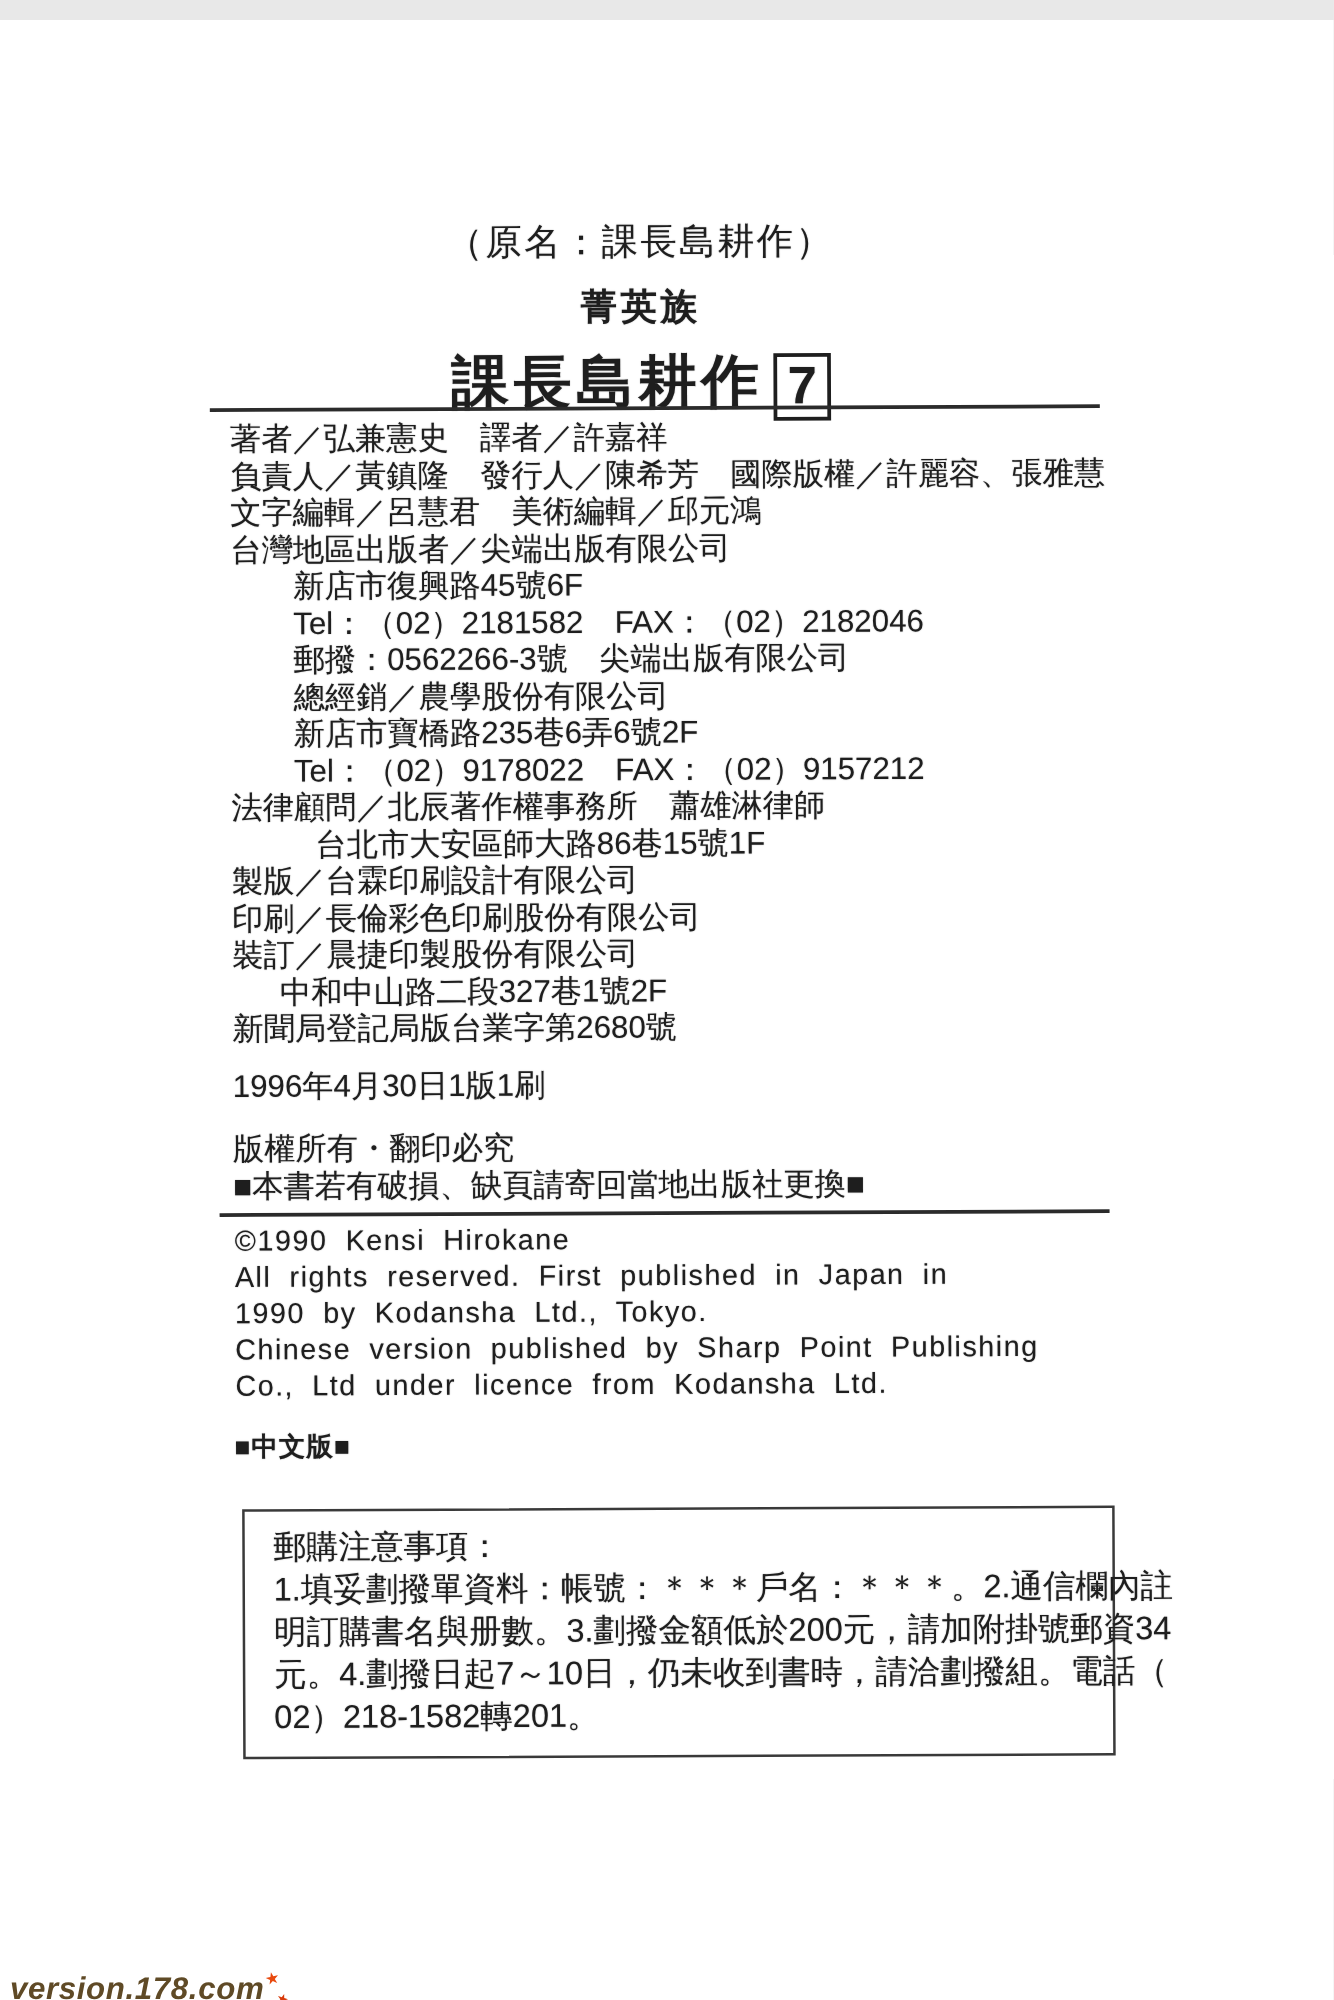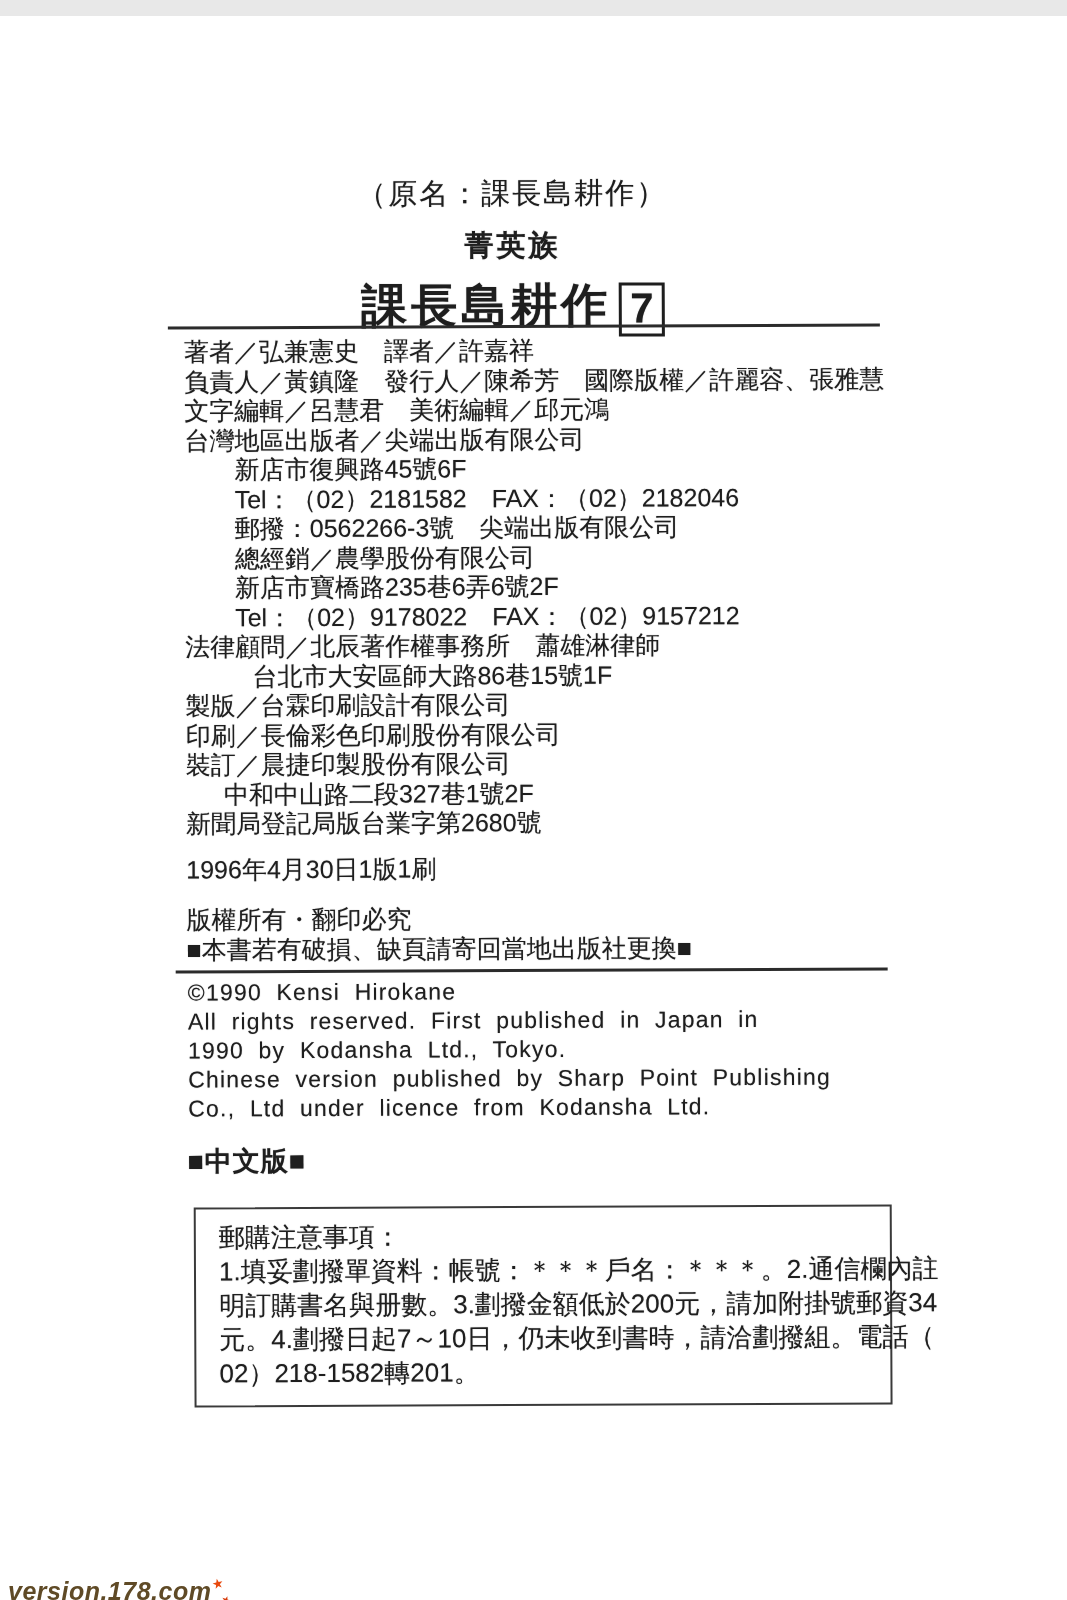--- a/index.html
+++ b/index.html
@@ -33,21 +33,21 @@
   .credits div { white-space:nowrap; }
   .ind-1 { padding-left:50px; }
   .ind-2 { padding-left:67px; }
   .ind-3 { padding-left:38px; }
   .gap-sm { margin-top:16px; }
   .gap-md { margin-top:21px; }
 
   .english { position:absolute; top:961px; left:187px; width:720px;
              font-size:23px; line-height:29px; letter-spacing:1.2px; word-spacing:7px; }
 
-  .edition { position:absolute; top:1126px; left:186px; font-size:27px; font-weight:bold; letter-spacing:1px; }
+  .edition { position:absolute; top:1126px; left:186px; font-size:21px; font-weight:bold; letter-spacing:1px; }
 
   .order-box { position:absolute; top:1190px; left:192px; width:650px;
                border:2px solid #3a3a3a; padding:11px 21px 15px 23px;
                font-size:26px; line-height:34px; }
   .order-box div { white-space:nowrap; }
 
   .watermark { position:absolute; left:8px; top:1561px;
                font-style:italic; font-weight:bold; font-size:25px;
                color:#5f4a26; letter-spacing:0.5px; white-space:nowrap; }
   .wm-star-1 { display:inline-block; color:#e8490e; font-style:normal; font-size:13px;

